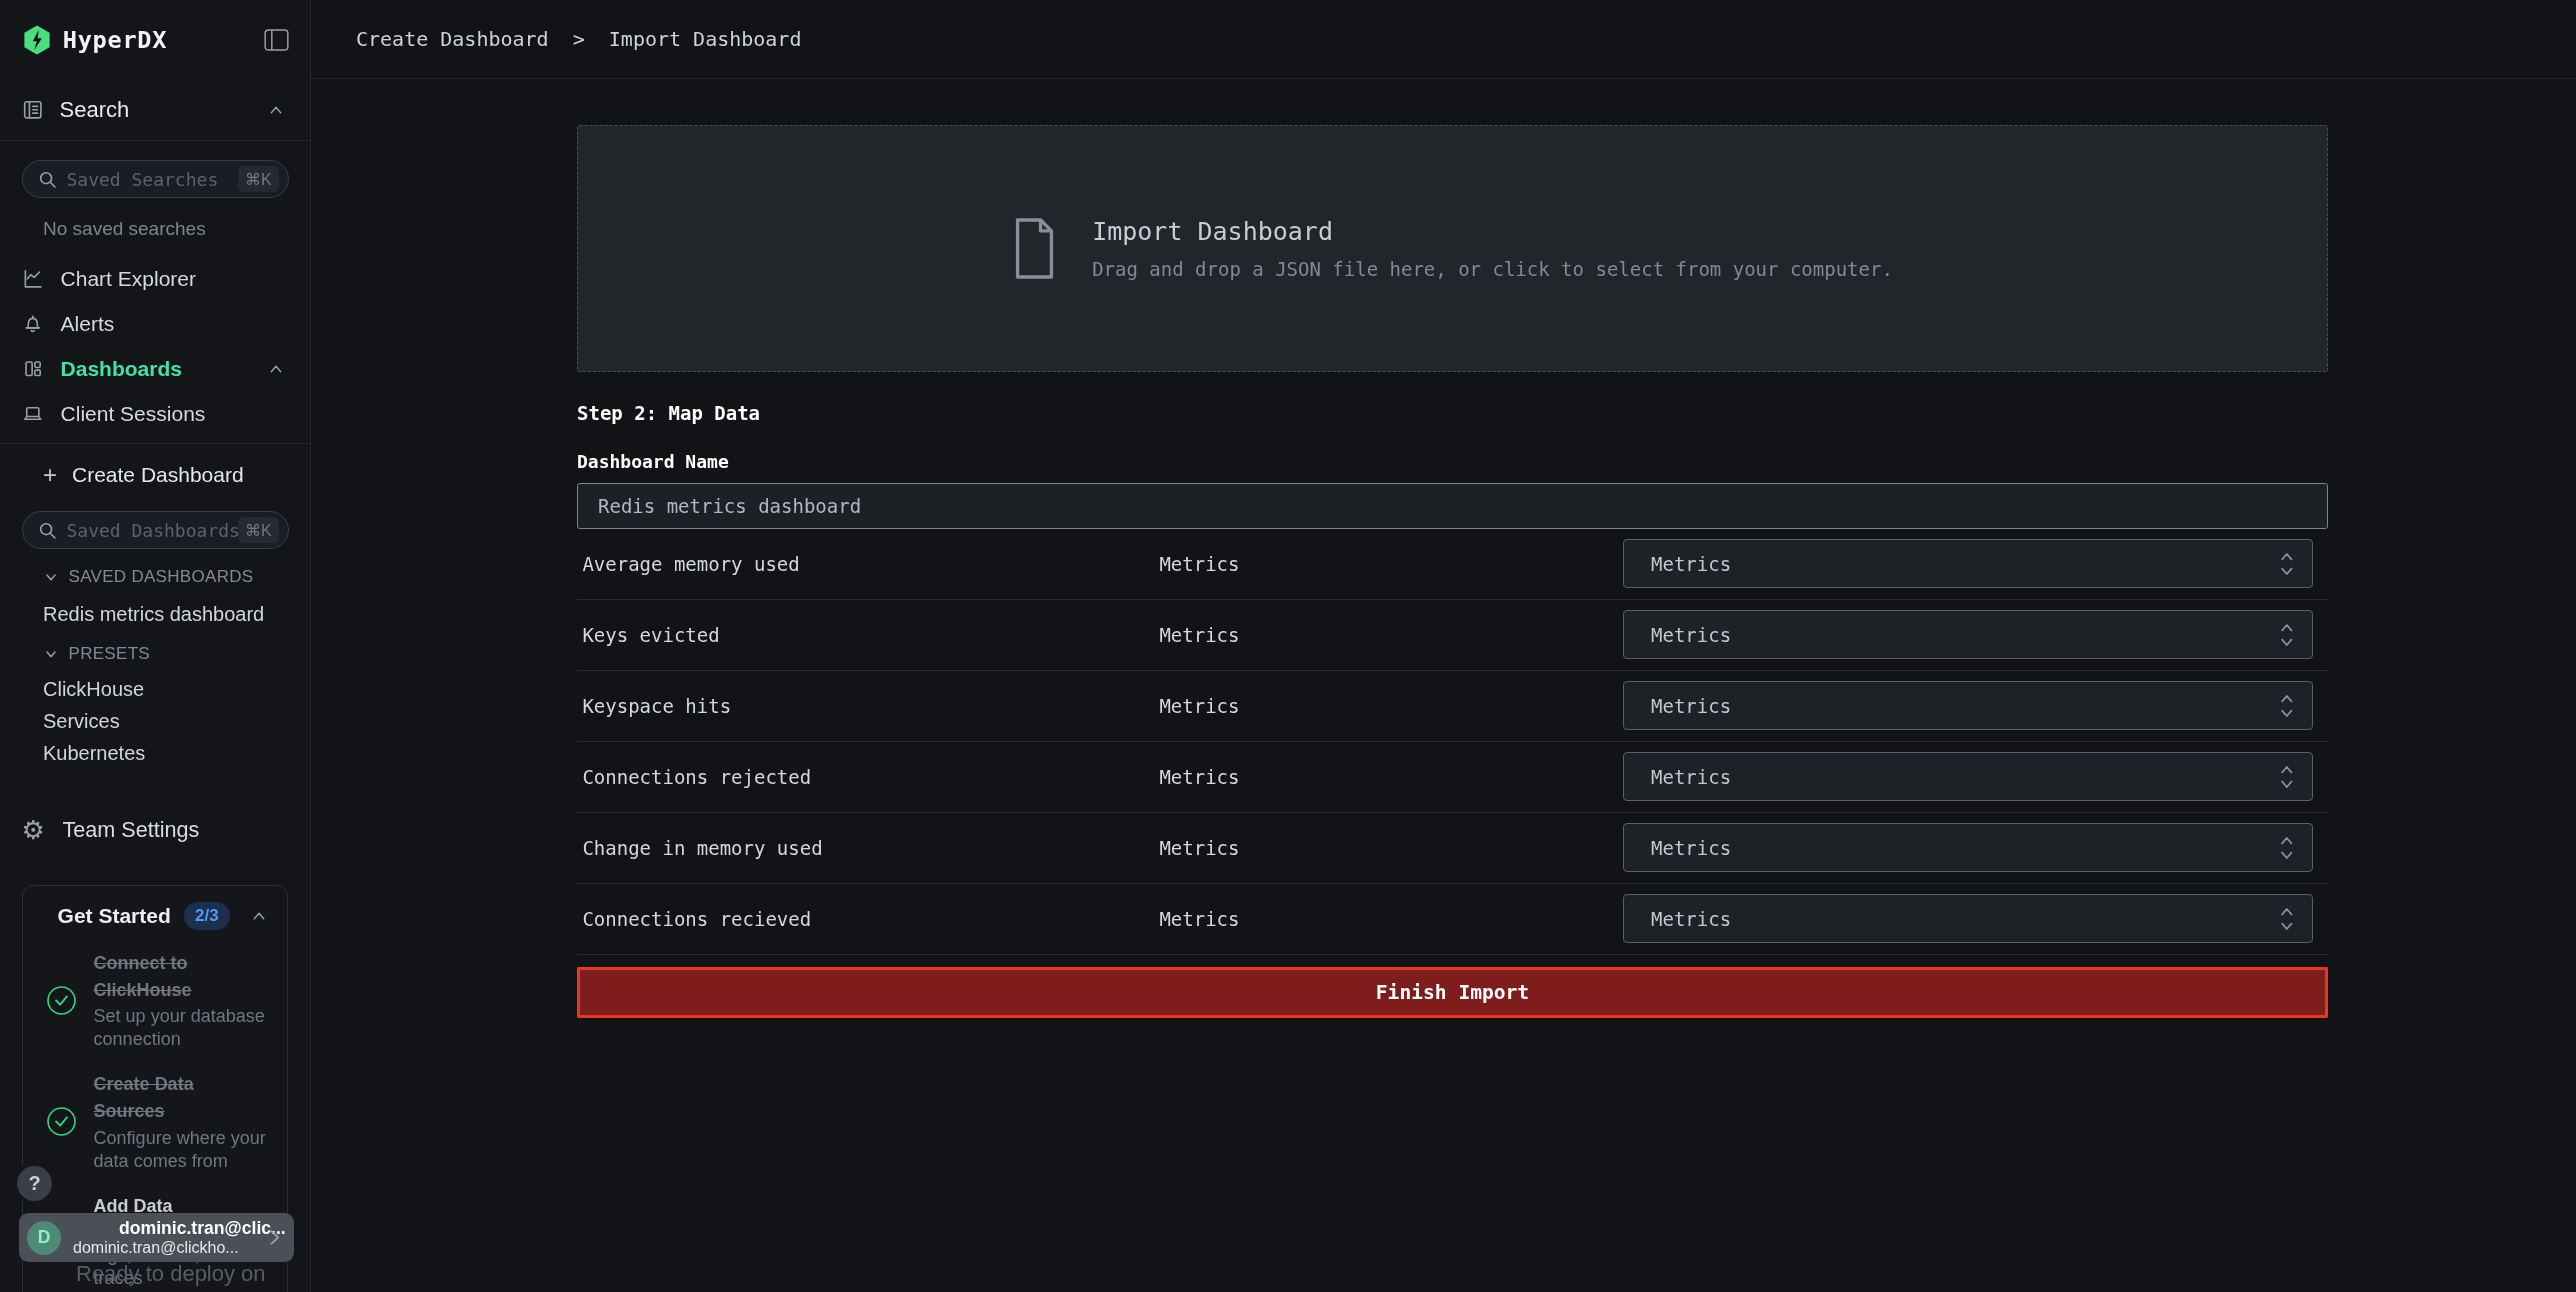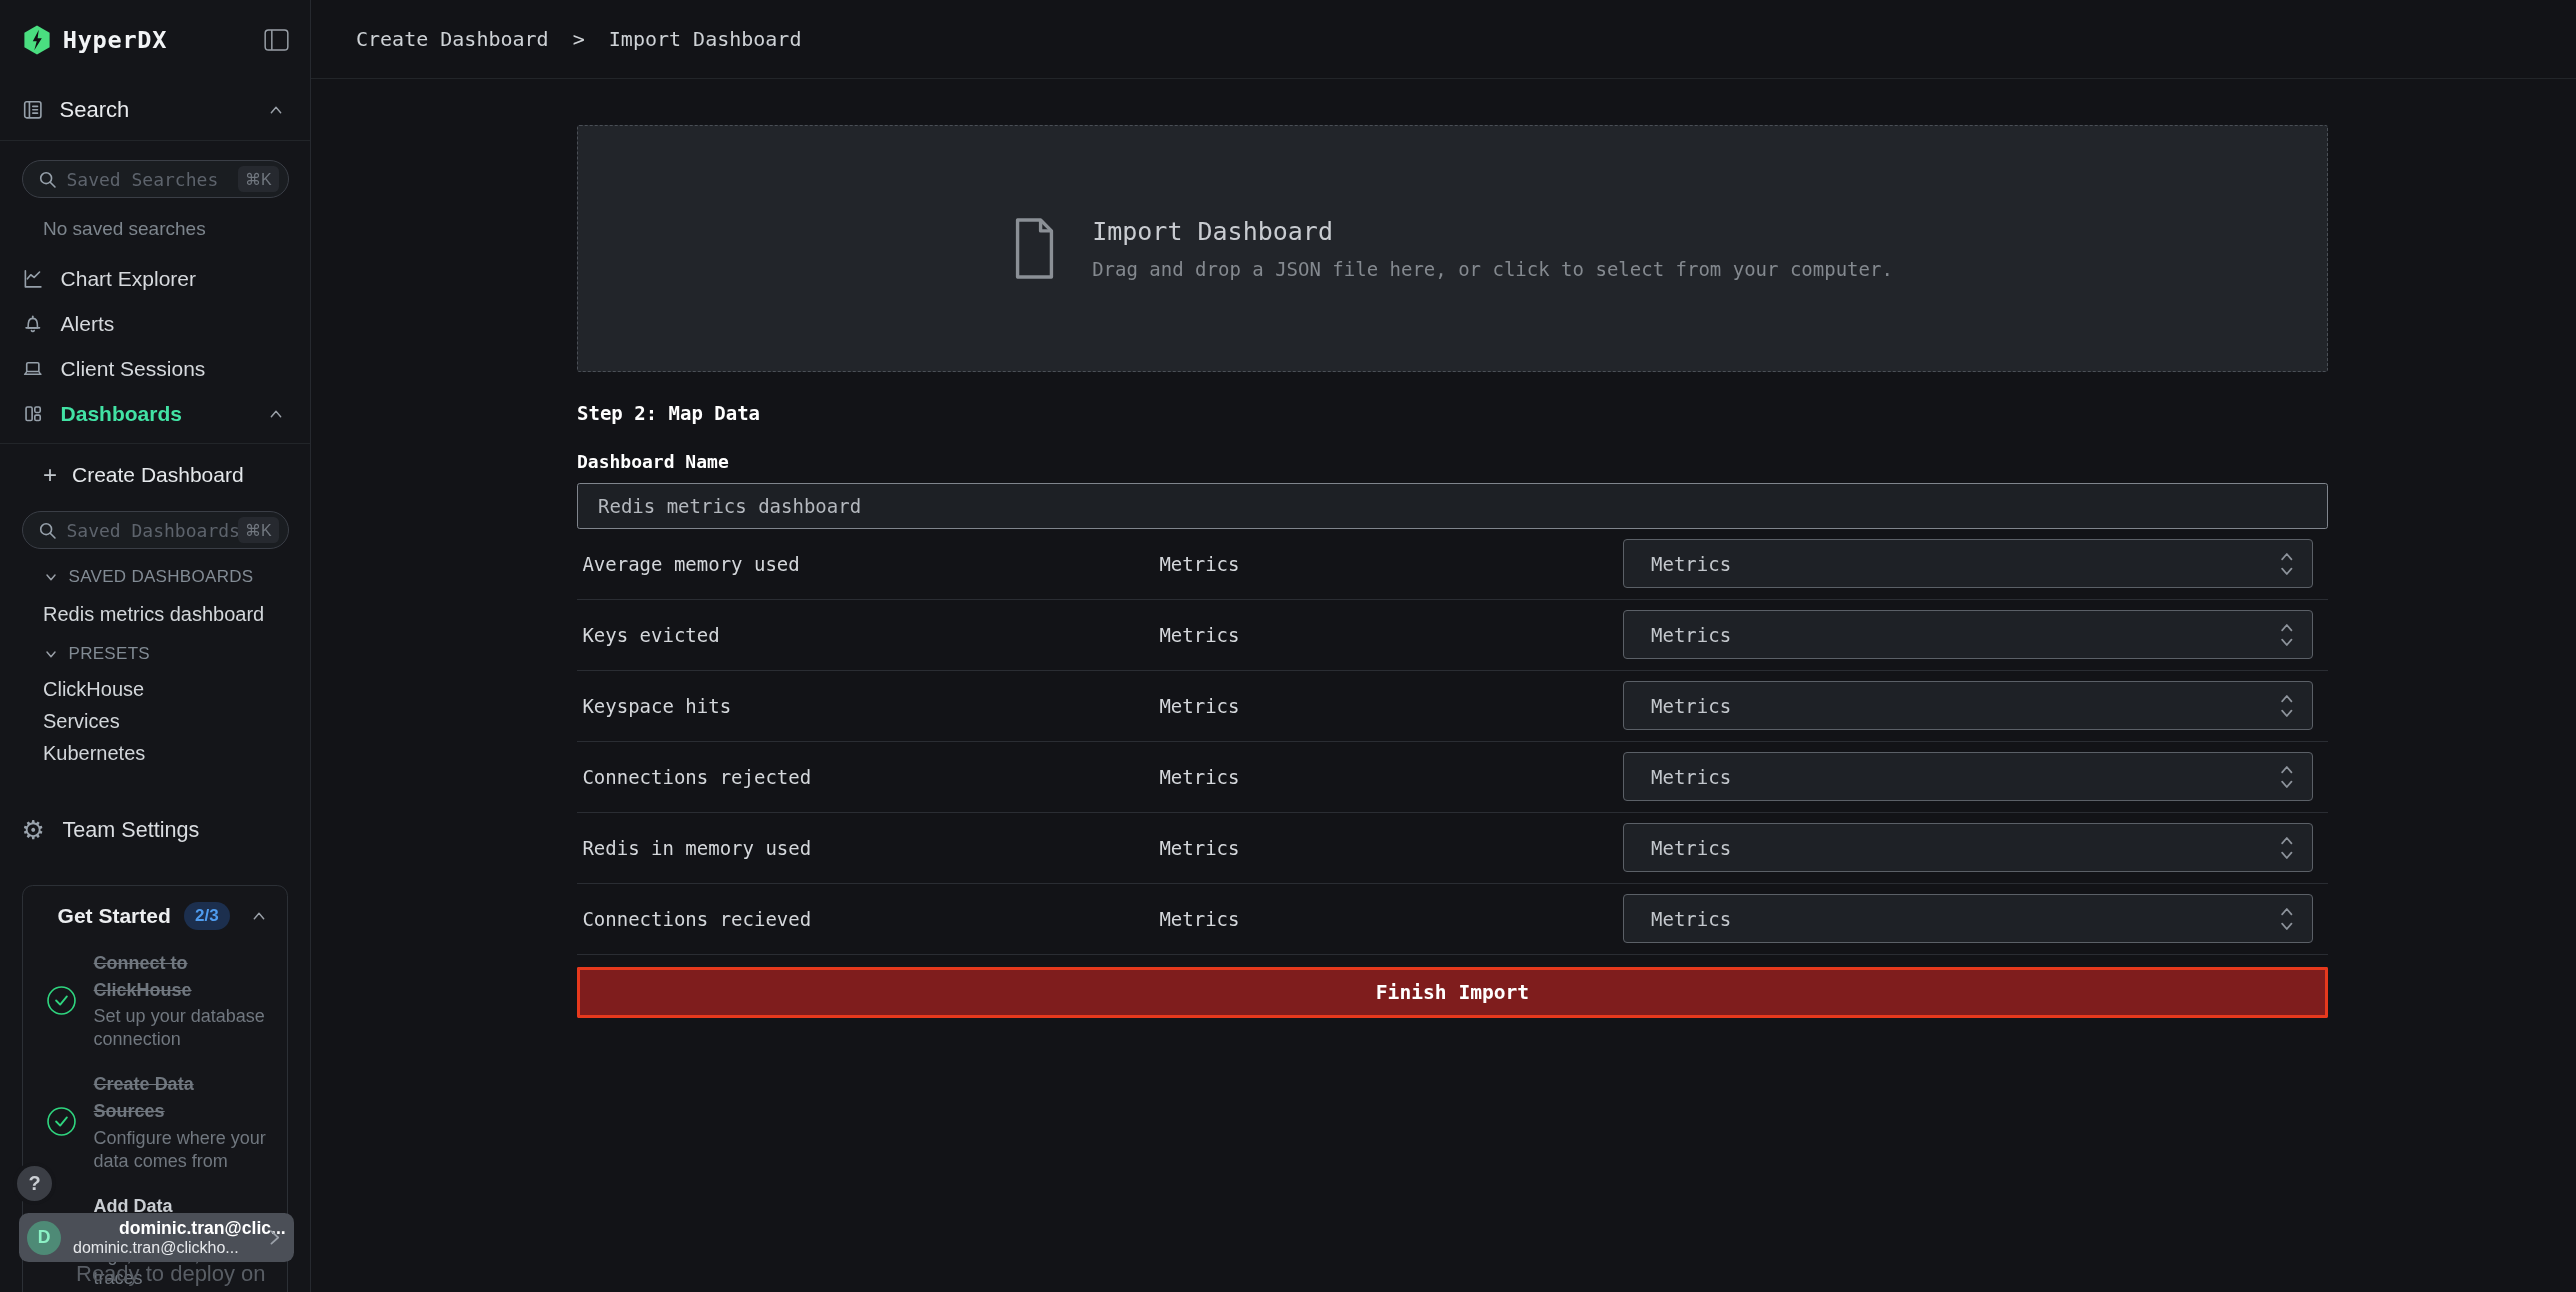--- a/index.html
+++ b/index.html
@@ -229,39 +229,39 @@
     </div>
     <div class="nav-item">
       <svg class="nav-icon" viewBox="0 0 32 32">
         <path d="M9 22 C9 13 10 8 16 8 C22 8 23 13 23 22 Z" class="stroke"></path>
         <path d="M6 22 L26 22" class="stroke"></path>
         <path d="M14 26 a2.2 2.2 0 0 0 4 0" class="stroke"></path>
         <line x1="16" y1="5" x2="16" y2="8" class="stroke"></line>
       </svg>
       <span class="nav-label">Alerts</span>
     </div>
+    <div class="nav-item active">
+      <svg class="nav-icon" viewBox="0 0 32 32">
+        <rect x="6" y="6" width="9" height="20" rx="2" class="stroke"></rect>
+        <rect x="19" y="6" width="8" height="8" rx="2" class="stroke"></rect>
+        <rect x="19" y="18" width="8" height="8" rx="2" class="stroke"></rect>
+      </svg>
+      <span class="nav-label">Dashboards</span>
+      <span class="spacer"></span>
+      <svg class="chev" viewBox="0 0 30 30">
+        <polyline points="8,19 15,11 22,19" class="stroke-lt"></polyline>
+      </svg>
+    </div>
     <div class="nav-item">
       <svg class="nav-icon" viewBox="0 0 32 32">
         <rect x="7" y="7" width="18" height="13" rx="2" class="stroke"></rect>
         <path d="M4 24 L28 24" class="stroke"></path>
         <path d="M5 24 L7 20 M27 24 L25 20" class="stroke"></path>
       </svg>
       <span class="nav-label">Client Sessions</span>
-    </div>
-    <div class="nav-item active">
-      <svg class="nav-icon" viewBox="0 0 32 32">
-        <rect x="6" y="6" width="9" height="20" rx="2" class="stroke"></rect>
-        <rect x="19" y="6" width="8" height="8" rx="2" class="stroke"></rect>
-        <rect x="19" y="18" width="8" height="8" rx="2" class="stroke"></rect>
-      </svg>
-      <span class="nav-label">Dashboards</span>
-      <span class="spacer"></span>
-      <svg class="chev" viewBox="0 0 30 30">
-        <polyline points="8,19 15,11 22,19" class="stroke-lt"></polyline>
-      </svg>
     </div>
   </div>
   <div class="side-divider"></div>
 
   <div class="create-row">
     <span class="create-plus">+</span>
     <span class="create-label">Create Dashboard</span>
   </div>
 
   <div class="pill-input" style="margin-top:13.5px;">
@@ -436,21 +436,21 @@
       <div class="select-box">
         <span class="select-value mono">Metrics</span>
         <svg class="select-chevs" viewBox="0 0 26 42">
           <polyline points="6,14 13,6 20,14" fill="none" stroke="#8d939b" stroke-width="2.6" stroke-linecap="round" stroke-linejoin="round"></polyline>
           <polyline points="6,28 13,36 20,28" fill="none" stroke="#8d939b" stroke-width="2.6" stroke-linecap="round" stroke-linejoin="round"></polyline>
         </svg>
       </div>
     </div>
 
     <div class="grid-row trow">
-      <div class="td mono">Redis in memory used</div>
+      <div class="td mono">Change in memory used</div>
       <div class="td mono">Metrics</div>
       <div class="select-box">
         <span class="select-value mono">Metrics</span>
         <svg class="select-chevs" viewBox="0 0 26 42">
           <polyline points="6,14 13,6 20,14" fill="none" stroke="#8d939b" stroke-width="2.6" stroke-linecap="round" stroke-linejoin="round"></polyline>
           <polyline points="6,28 13,36 20,28" fill="none" stroke="#8d939b" stroke-width="2.6" stroke-linecap="round" stroke-linejoin="round"></polyline>
         </svg>
       </div>
     </div>
 

